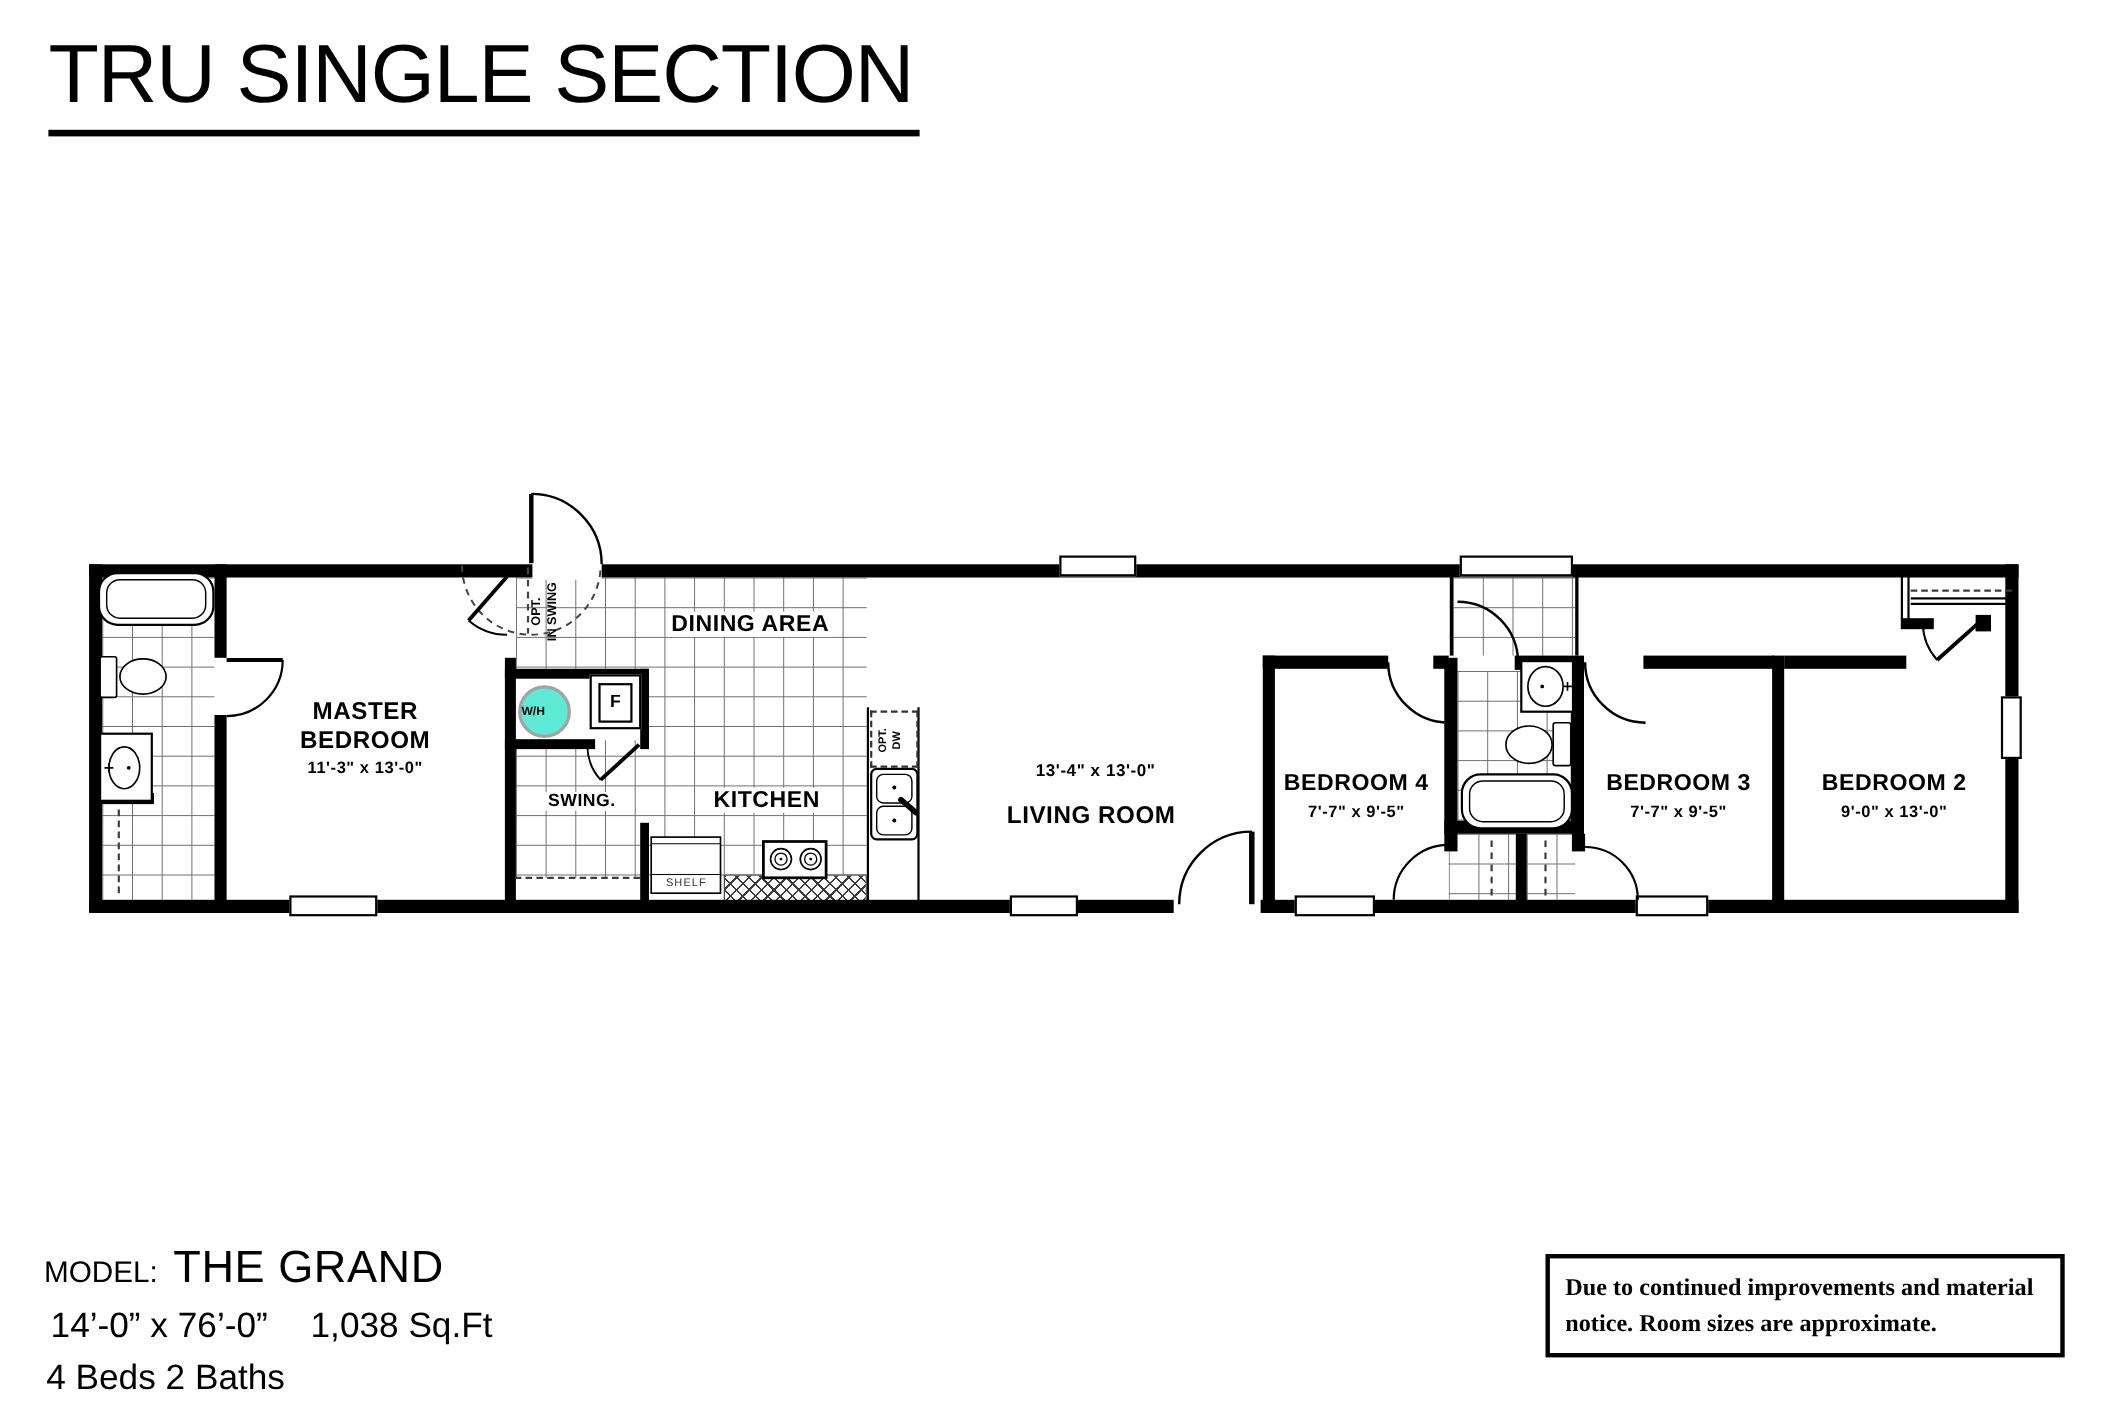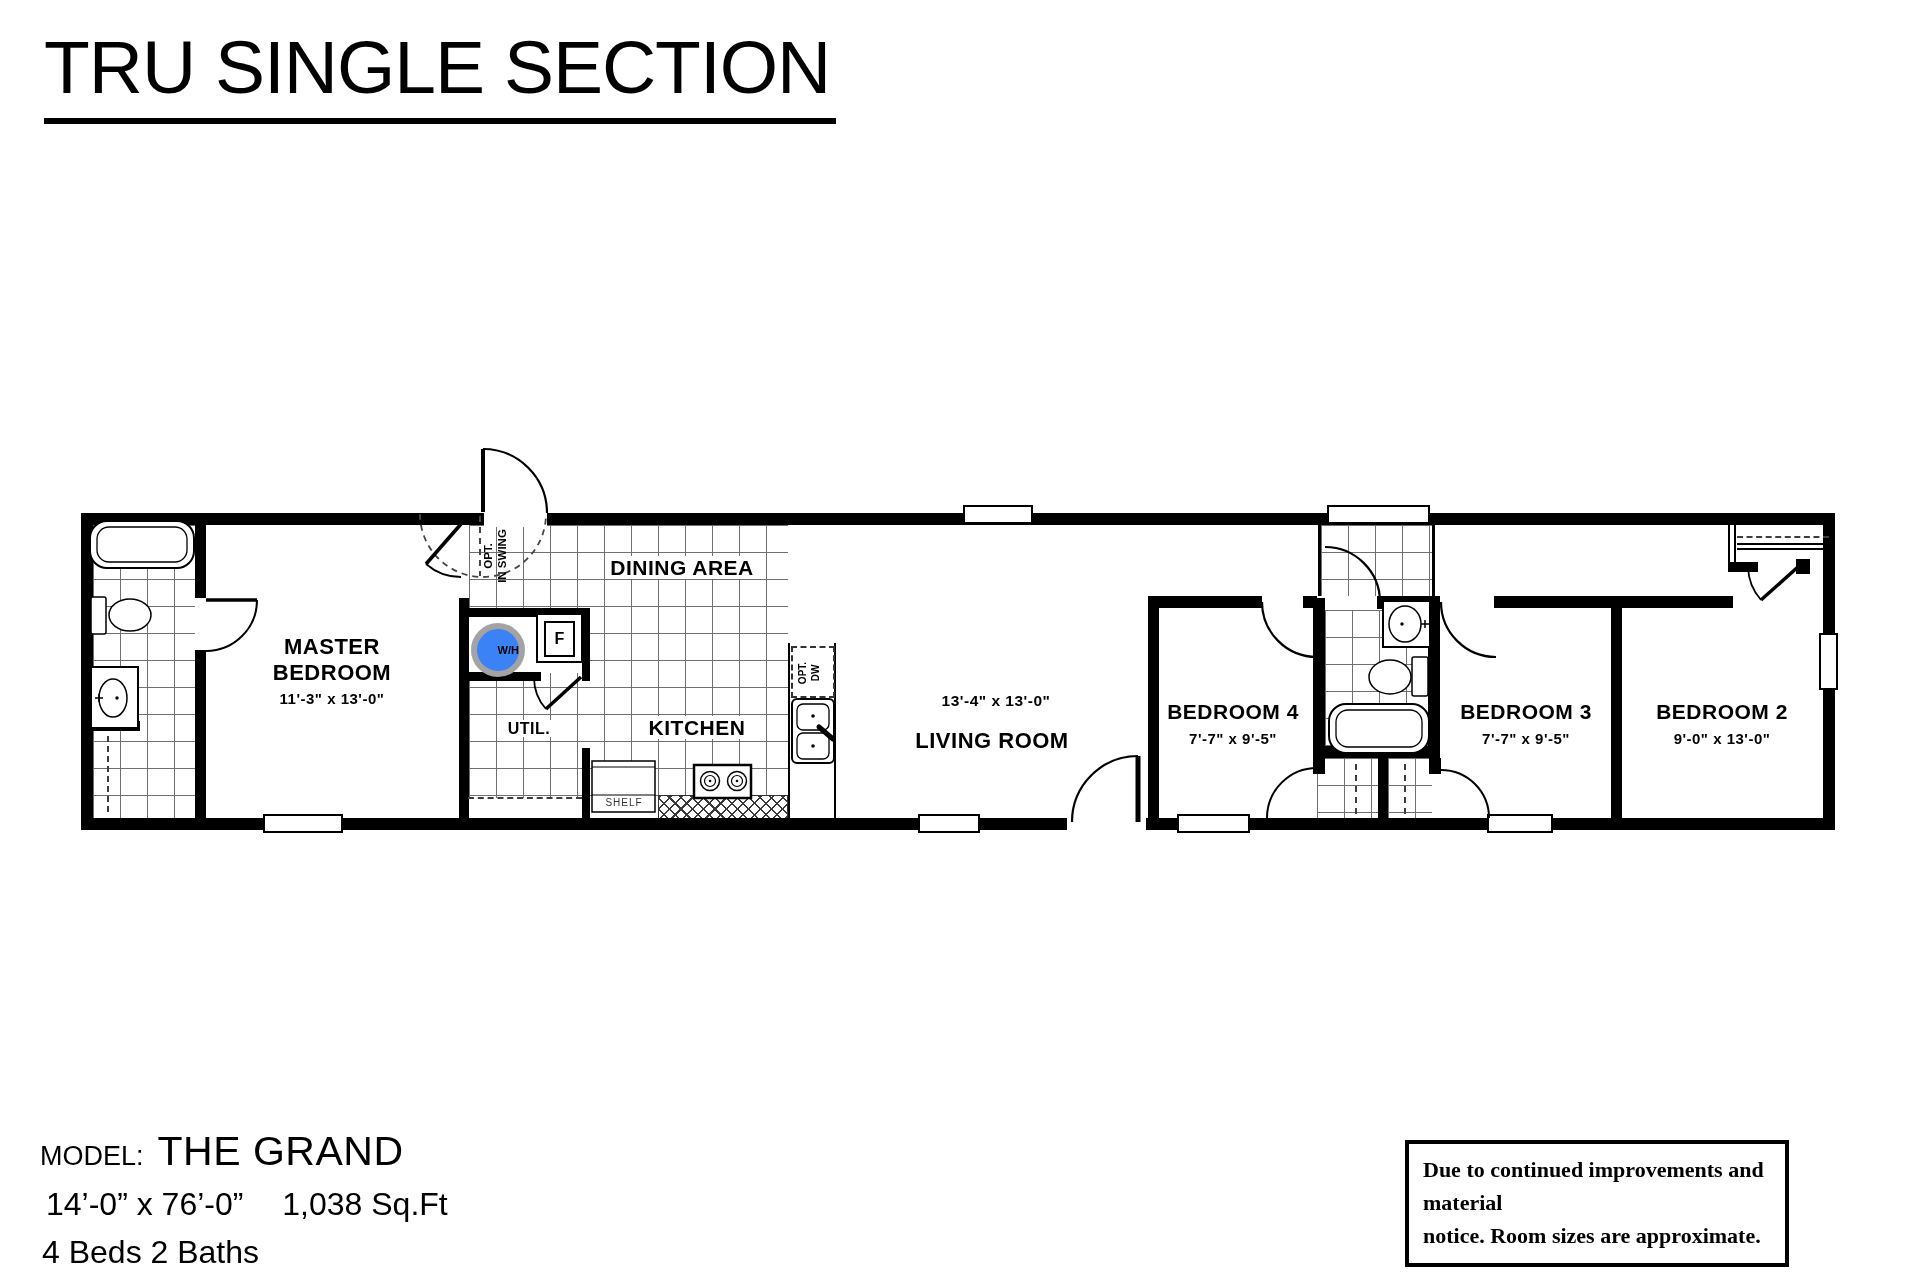--- a/index.html
+++ b/index.html
@@ -17,32 +17,32 @@
   .xhatch{position:absolute;background-image:repeating-linear-gradient(45deg,#3a3a3a 0 1.5px,transparent 1.5px 8px),
           repeating-linear-gradient(135deg,#3a3a3a 0 1.5px,transparent 1.5px 8px);
           border:1.5px solid #333;box-sizing:border-box;background-color:#fff;}
   .dashv{position:absolute;border-left:2px dashed #3d3d3d;}
   .dashh{position:absolute;border-top:2px dashed #3d3d3d;}
   .dashbox{position:absolute;border:2px dashed #333;box-sizing:border-box;}
   .lbl{position:absolute;text-align:center;font-weight:bold;letter-spacing:.5px;line-height:1.18;}
   .lbl .bg{background:#fff;padding:0 3px;}
   .dims{font-weight:bold;}
   .rot{transform:rotate(-90deg);transform-origin:center center;text-align:center;font-weight:bold;line-height:1.25;}
-  .circle{position:absolute;border:6px solid #a3a3a3;border-radius:50%;background:#3b82f6;display:flex;
-          align-items:center;justify-content:flex-end;font-weight:bold;}
+  .circle{position:absolute;border:3px solid #a3a3a3;border-radius:50%;background:#5eead4;display:flex;
+          align-items:center;justify-content:flex-start;font-weight:bold;}
   .fbox{position:absolute;border:2px solid #000;background:#fff;box-sizing:border-box;}
   #title{position:absolute;left:44px;top:24px;font-size:75px;letter-spacing:-1px;
          border-bottom:6px solid #000;padding:0 6px 8px 0;display:inline-block;font-weight:400;}
   #footer .model-row{position:absolute;left:40px;top:1128px;display:flex;align-items:baseline;}
   #footer .model-label{font-size:27px;}
   #footer .model-name{font-size:41px;font-weight:normal;margin-left:14px;letter-spacing:.5px;}
   #footer .dim-row{position:absolute;left:46px;top:1186px;font-size:32px;}
   #footer .sqft{margin-left:30px;}
   #footer .beds-row{position:absolute;left:42px;top:1234px;font-size:32px;}
-  #disclaimer{position:absolute;left:1405px;top:1140px;width:384px;border:4px solid #000;
+  #disclaimer{position:absolute;left:1405px;top:1140px;width:472px;border:4px solid #000;
               box-sizing:border-box;background:#fff;padding:9px 12px 11px 14px;
               font-family:"Liberation Serif",serif;font-weight:bold;font-size:22px;line-height:33px;}
   svg{position:absolute;left:0;top:0;}
 </style>
 </head>
 <body>
 
 <div id="canvas">
 
   <div id="title">TRU SINGLE SECTION</div>
@@ -232,21 +232,21 @@
   </div>
 
   <div class="lbl" style="left:582px;top:556px;width:200px;font-size:21px;">
     <span class="bg">DINING AREA</span>
   </div>
 
   <div class="lbl" style="left:252px;top:634px;width:160px;font-size:22px;">MASTER BEDROOM</div>
   <div class="lbl dims" style="left:252px;top:690px;width:160px;font-size:15px;">11'-3" x  13'-0"</div>
 
   <div class="lbl" style="left:489px;top:720px;width:80px;font-size:16px;">
-    <span class="bg">UTIL.</span>
+    <span class="bg">SWING.</span>
   </div>
   <div class="lbl" style="left:617px;top:716px;width:160px;font-size:21px;">
     <span class="bg">KITCHEN</span>
   </div>
 
   <div class="lbl" style="left:892px;top:690px;width:200px;font-size:22px;margin-top:38px;">LIVING ROOM</div>
   <div class="lbl dims" style="left:896px;top:692px;width:200px;font-size:15.5px;">13'-4" x  13'-0"</div>
 
   <div class="lbl" style="left:1153px;top:700px;width:160px;font-size:21px;">BEDROOM 4</div>
   <div class="lbl dims" style="left:1153px;top:730px;width:160px;font-size:15px;">7'-7" x  9'-5"</div>

